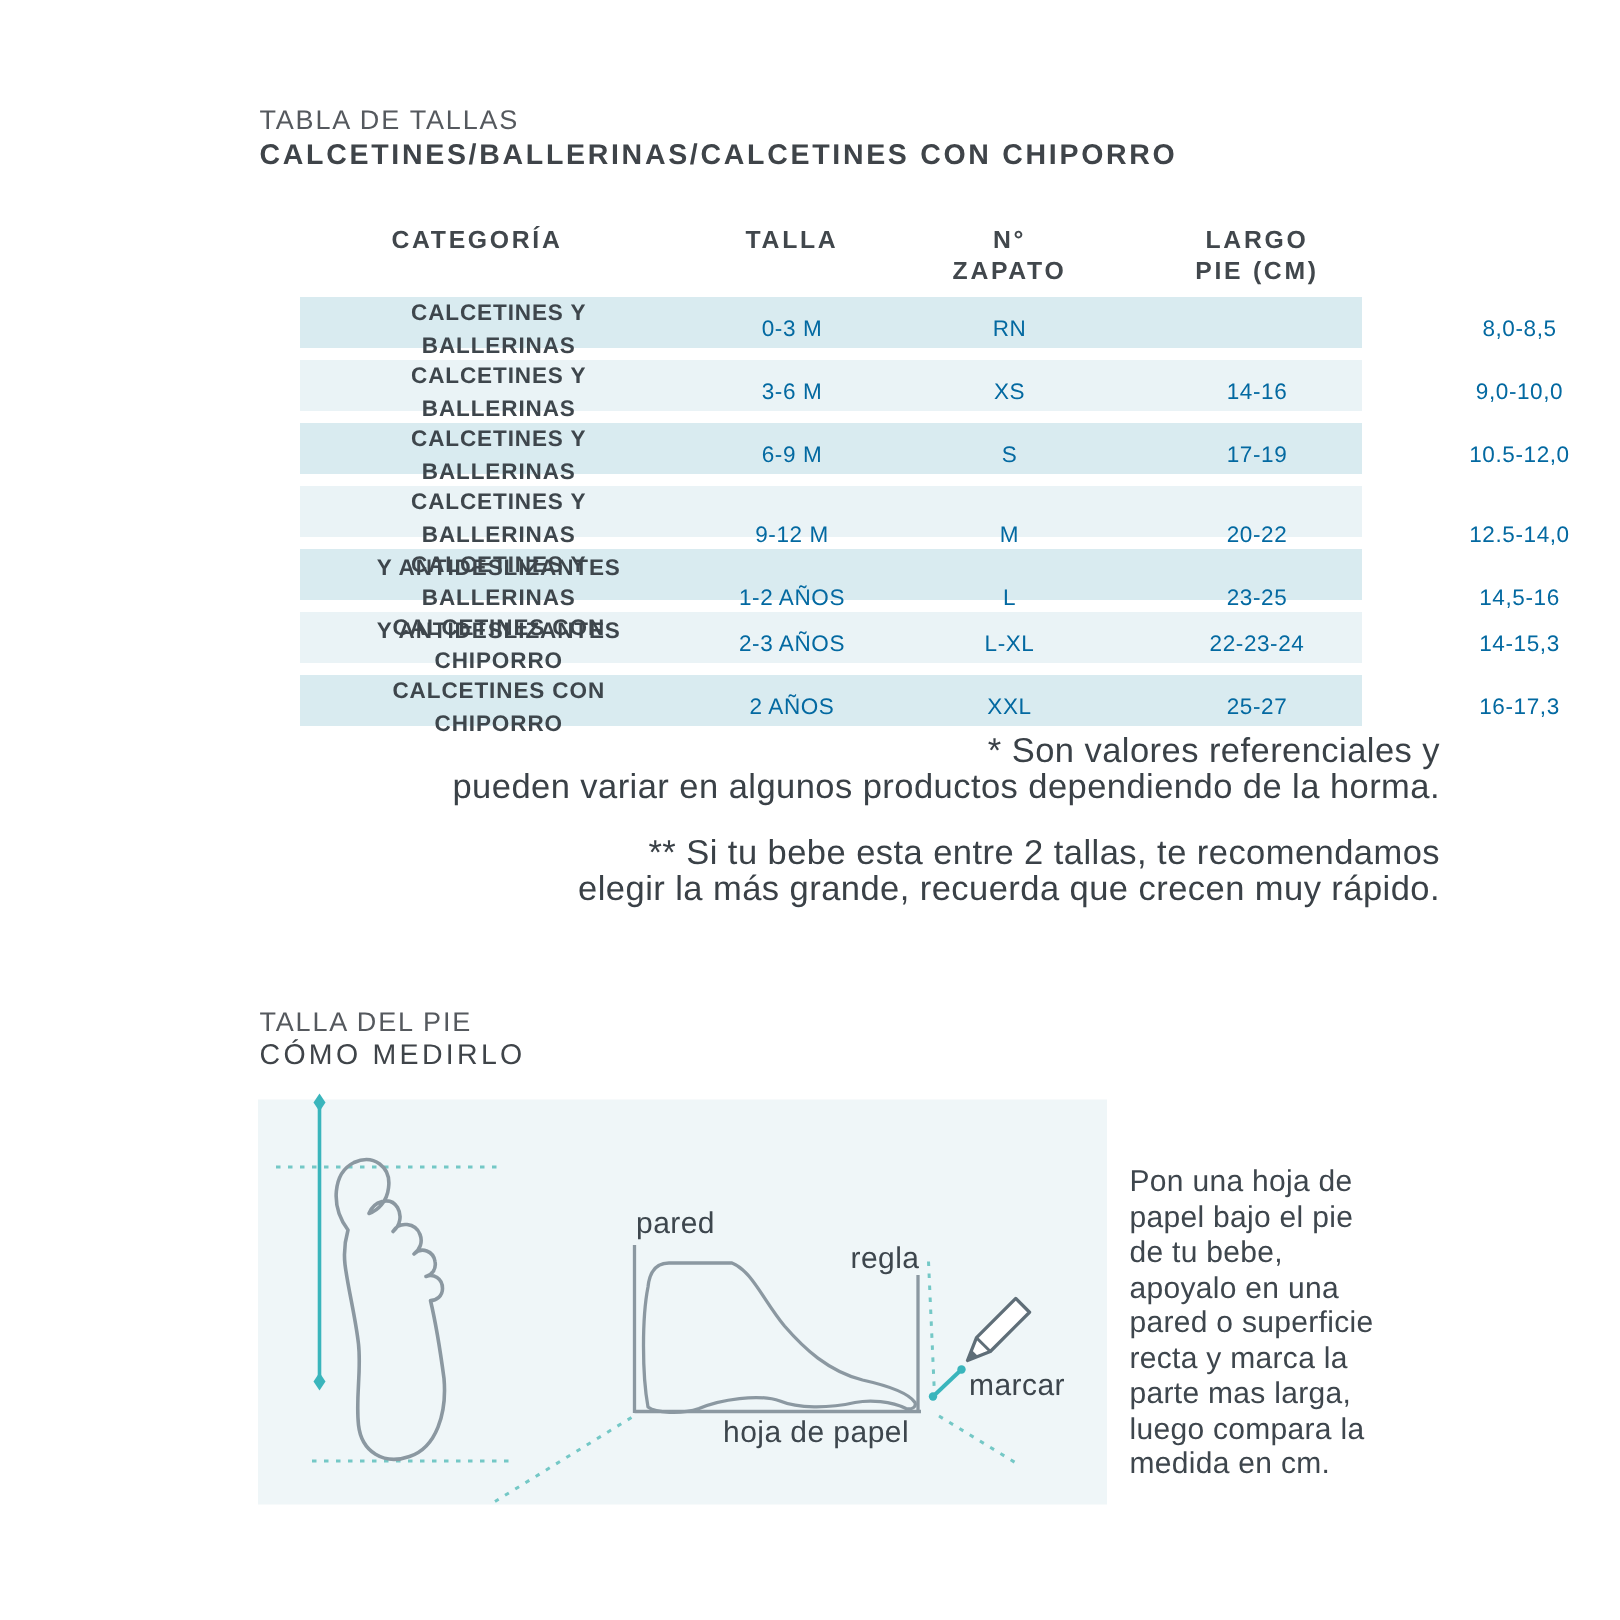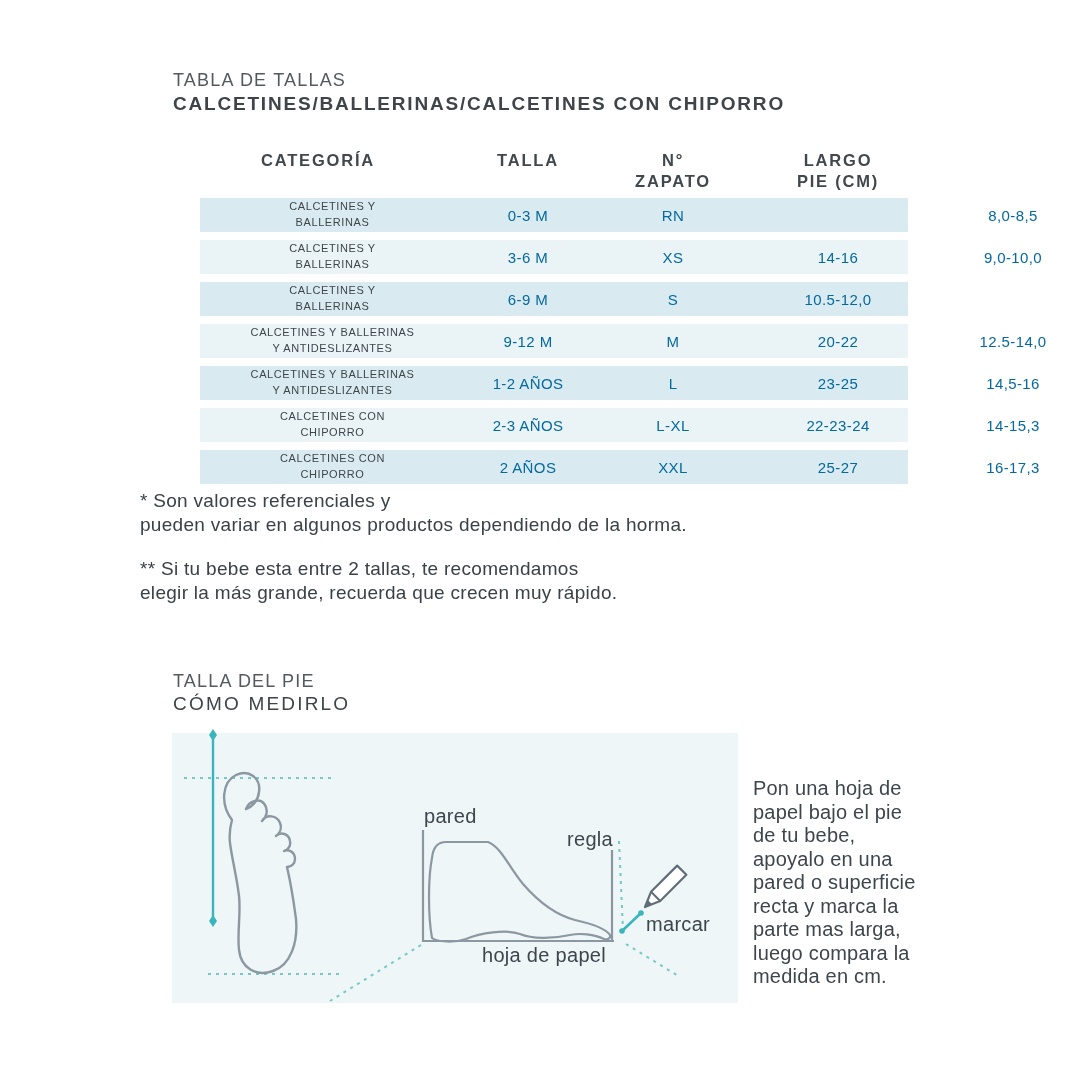--- a/index.html
+++ b/index.html
@@ -20,23 +20,23 @@
     font-size:16.5px;font-weight:bold;letter-spacing:1.8px;color:#41474c;
     white-space:pre-line;line-height:1.25;padding-top:2px;
   }
   .t-body .t-row{height:34px;margin-bottom:8px;}
   .t-body .t-row:nth-child(odd){background:#d9ebf0;}
   .t-body .t-row:nth-child(even){background:#eaf3f6;}
   .t-body .cell{
     display:flex;justify-content:center;align-items:center;text-align:center;
     font-size:15px;color:#0369a1;letter-spacing:.4px;white-space:pre-line;
   }
-  .t-body .cell.cat{font-size:11px;font-weight:normal;letter-spacing:.6px;line-height:1.45;color:#3e464c;margin-left:29px;}
-  
-  .note{left:140px;width:820px;text-align:left;font-size:19px;line-height:23.5px;
+  .t-body .cell.cat{font-size:15px;font-weight:bold;letter-spacing:.6px;line-height:1.45;color:#3e464c;margin-left:29px;}
+  
+  .note{left:140px;width:820px;text-align:right;font-size:23px;line-height:23.5px;
         color:#3a4147;white-space:pre-line;letter-spacing:.3px;}
   .note1{top:489px;}
   .note2{top:557px;}
   
   .measure-sub{left:173px;top:671px;font-size:18px;letter-spacing:1.2px;color:#55595e;}
   .measure-title{left:173px;top:693px;font-size:19px;font-weight:normal;letter-spacing:2.2px;color:#3f4449;}
   .panel{left:172px;top:733px;width:566px;height:270px;background:#eff6f8;}
   .diagram-svg{left:170px;top:718px;}
   .dlabel{font-size:20px;color:#3d464d;letter-spacing:.3px;}
   .lbl-pared{left:424px;top:805px;}
@@ -76,20 +76,21 @@
       <div class="cell">3-6 M</div>
       <div class="cell">XS</div>
       <div class="cell">14-16</div>
       <div class="cell">9,0-10,0</div>
     </div>
     <div class="t-row">
       <div class="cell cat">CALCETINES Y
 BALLERINAS</div>
       <div class="cell">6-9 M</div>
       <div class="cell">S</div>
+      <div class="cell">17-19</div>
       <div class="cell">10.5-12,0</div>
     </div>
     <div class="t-row">
       <div class="cell cat">CALCETINES Y BALLERINAS
 Y ANTIDESLIZANTES</div>
       <div class="cell">9-12 M</div>
       <div class="cell">M</div>
       <div class="cell">20-22</div>
       <div class="cell">12.5-14,0</div>
     </div>

